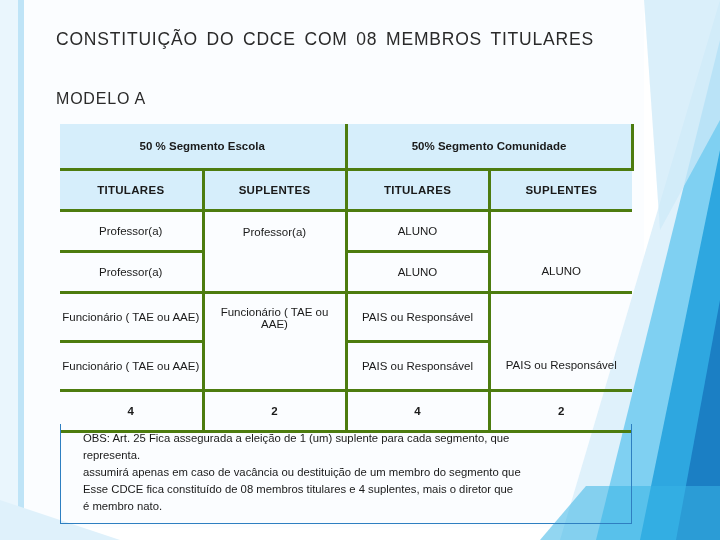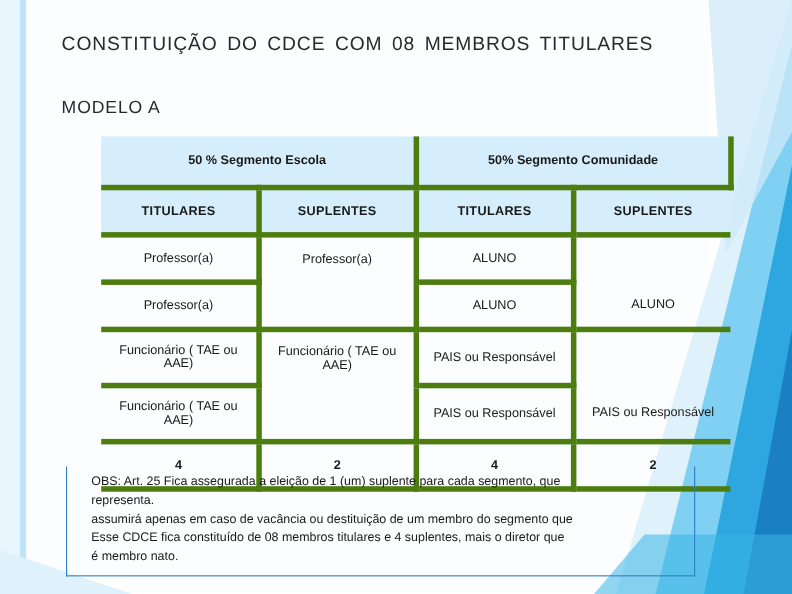--- a/index.html
+++ b/index.html
@@ -59,24 +59,23 @@
   .tbl-wrap {
     position: absolute;
     left: 60px;
     top: 124px;
     width: 572px;
   }
   table.main {
     border-collapse: collapse;
     width: 572px;
     table-layout: fixed;
-    margin-left: 32px;
   }
   table.main td {
-    border: 5px solid #4d7c0f;
+    border: 3px solid #4d7c0f;
     text-align: center;
     vertical-align: middle;
     color: #1a1a1a;
     font-size: 11.5px;
     padding: 4px 2px;
   }
   td.hdr {
     background: #d6eefb;
     font-weight: bold;
     font-size: 12.5px;

